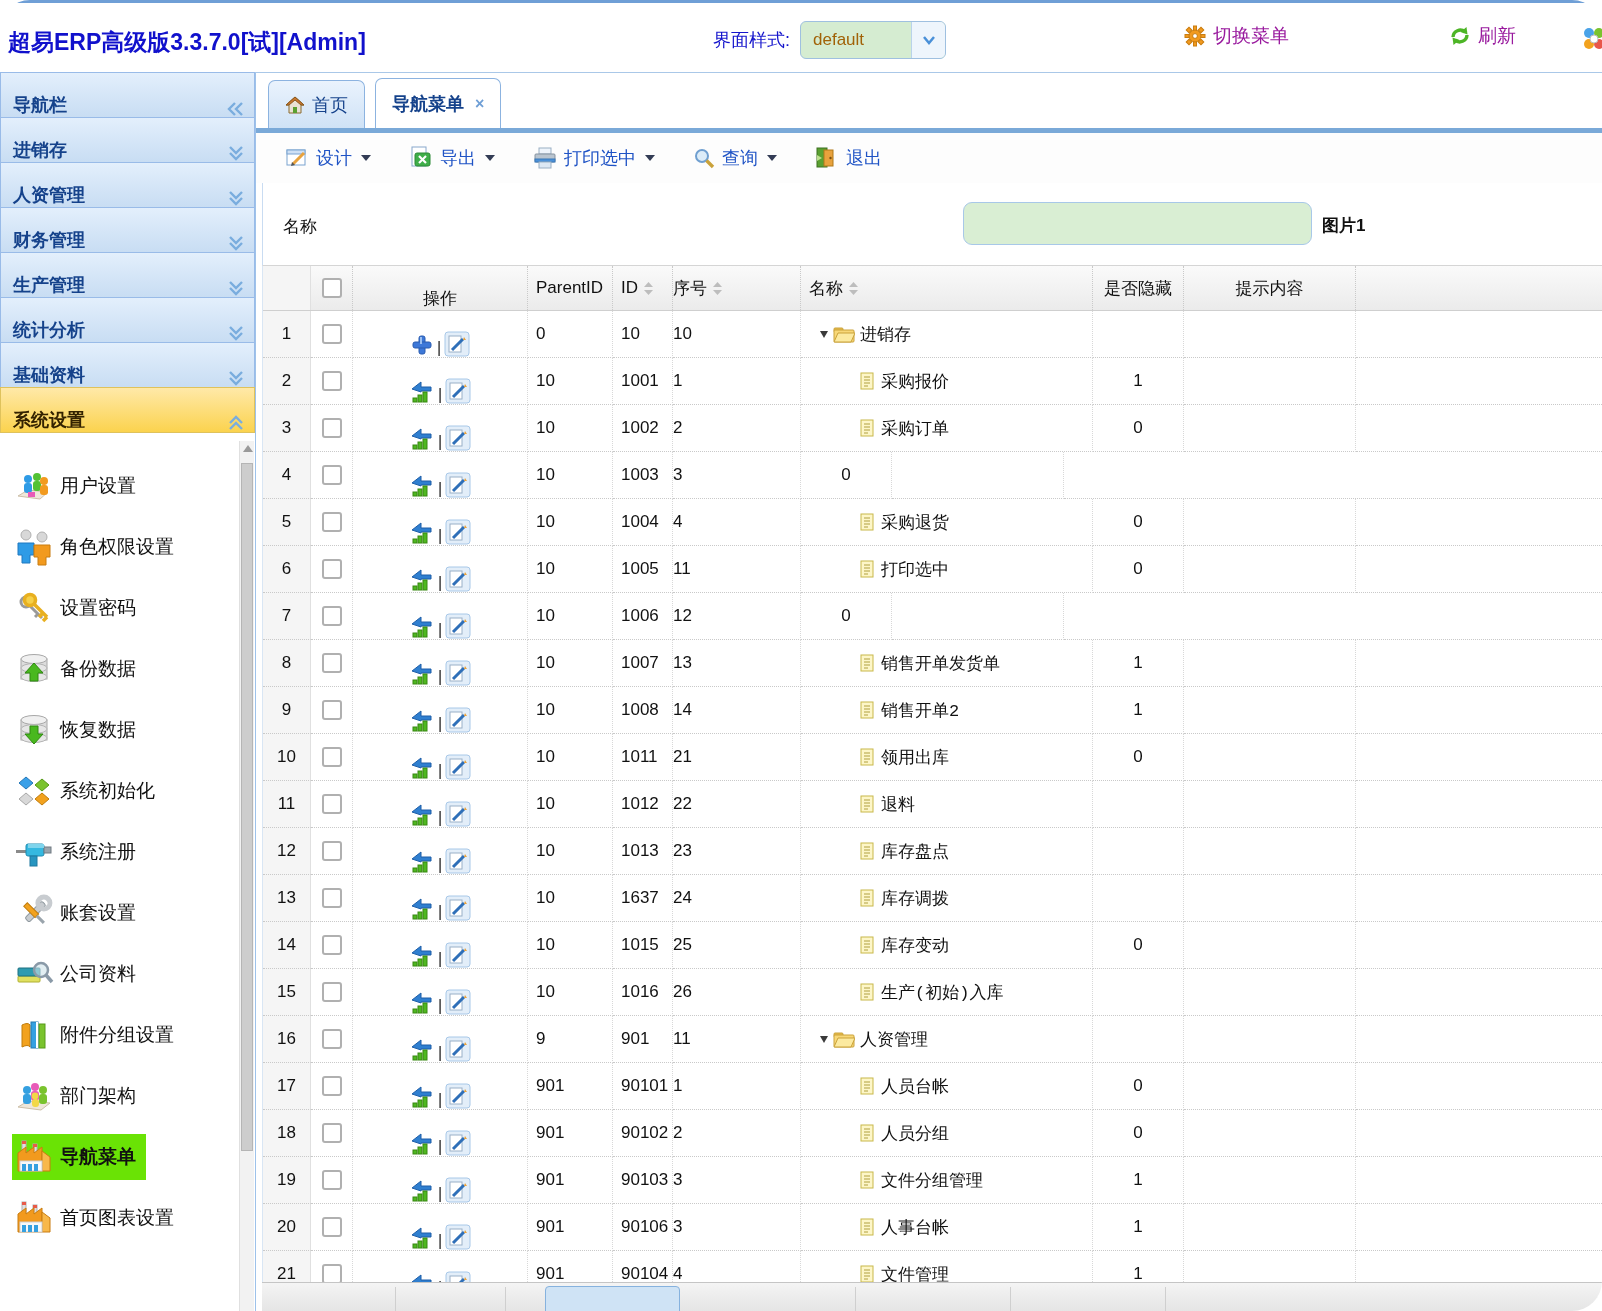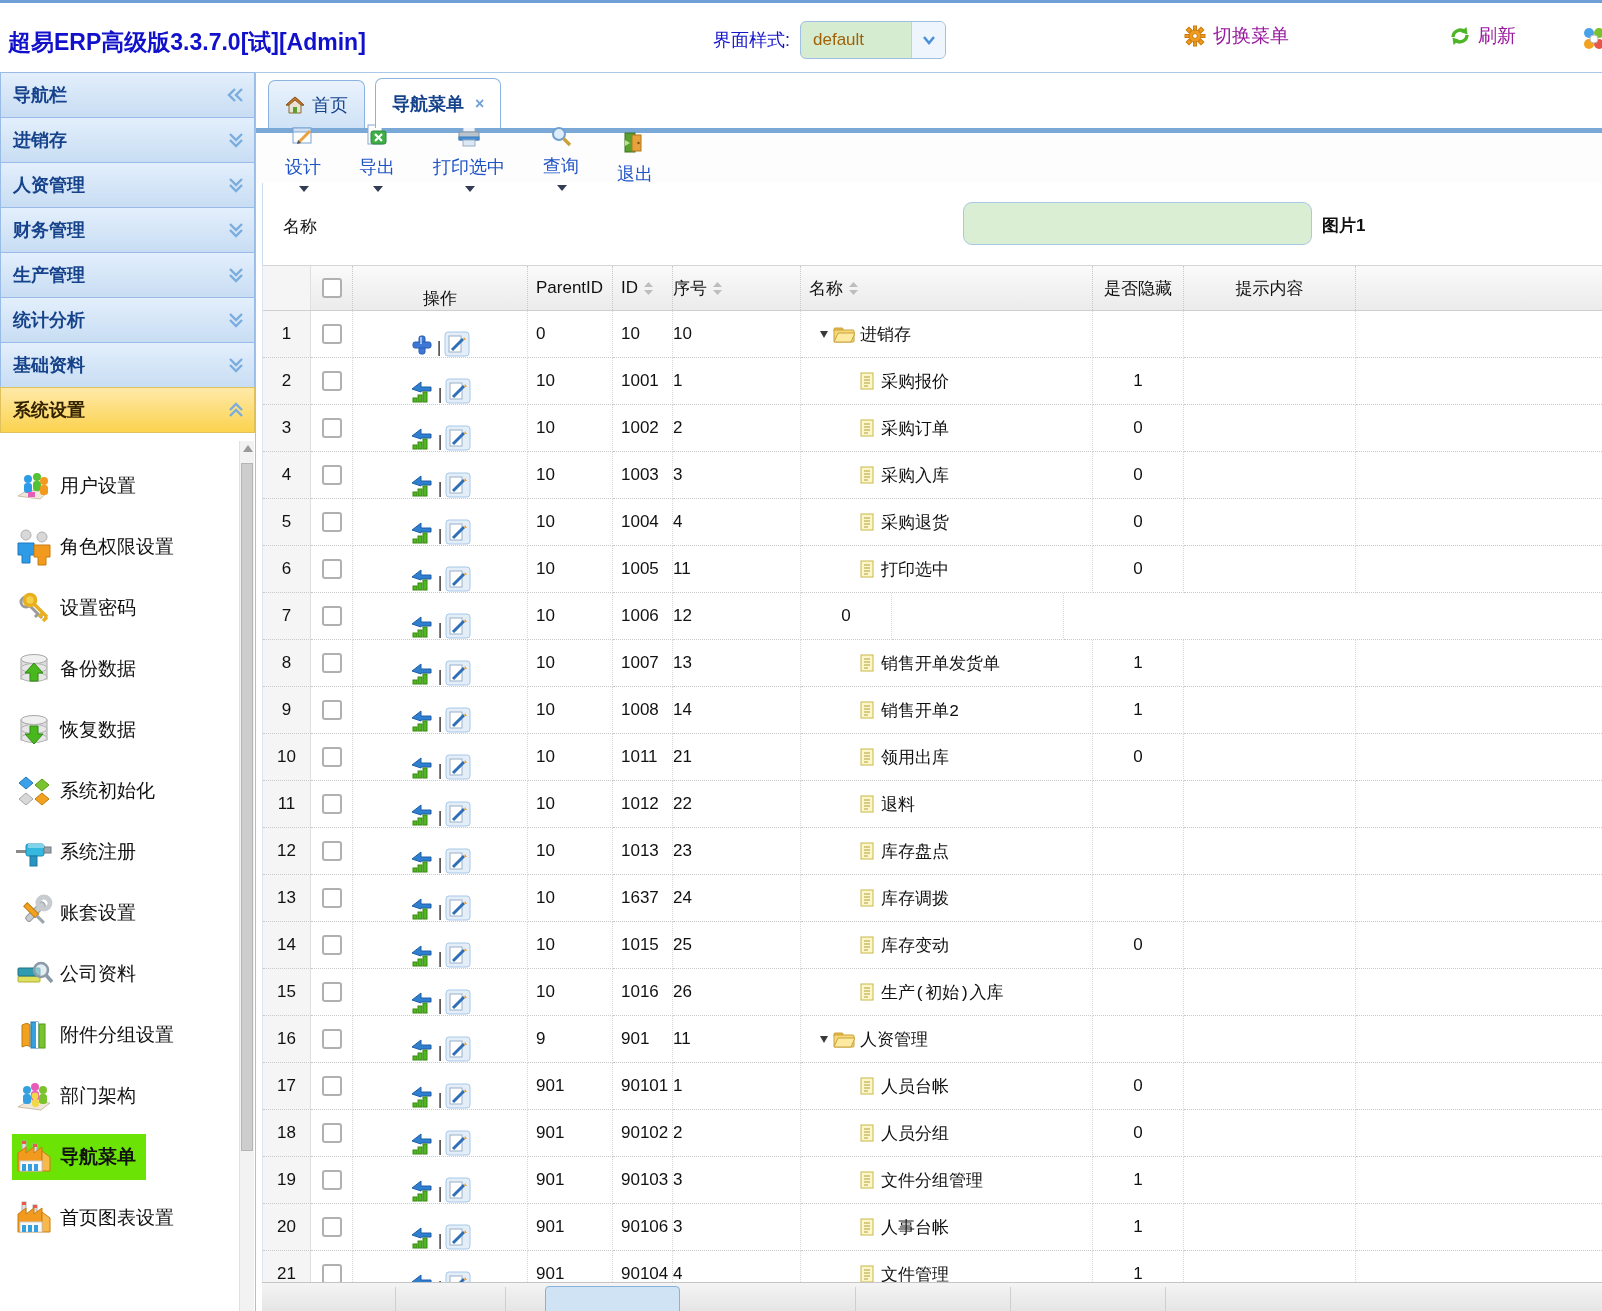--- a/index.html
+++ b/index.html
@@ -1,34 +1,34 @@
 <!DOCTYPE html>
 <html><head>
 <meta charset="utf-8">
 <style>
   * { margin:0; padding:0; box-sizing:border-box; }
   html,body { background:#fff; }
   body { font-family:"Liberation Sans","DejaVu Sans",sans-serif; width:1602px; height:1311px; overflow:hidden; position:relative; }
-  #stage { position:absolute; inset:0; width:1602px; height:1311px; background:#fff; overflow:hidden; }
+  #stage { position:absolute; inset:0; width:1602px; height:1311px; background:#fff; overflow:hidden;border-radius:30px; }
 
   
   .header { position:absolute; left:0; top:0; width:1602px; height:73px; background:#fff; border-top:3px solid #6f9fd6; border-bottom:1px solid #aac8e8; }
   .app-title { position:absolute; left:8px; top:24px; font-size:23px; font-weight:bold; color:#1111cc; white-space:nowrap; }
   .style-group { position:absolute; left:713px; top:18px; display:flex; align-items:center; gap:10px; }
   .style-label { font-size:18px; color:#1414cc; }
   .style-select { width:146px; height:38px; background:#d5ecd1; border:1px solid #9fc0e0; border-radius:6px; display:flex; align-items:center; position:relative; cursor:pointer; }
   .style-value { font-size:17px; color:#a16207; padding-left:12px; flex:1; }
   .style-chev { width:34px; height:36px; border-left:1px solid #b9d3ea; background:#eef5fc; border-radius:0 5px 5px 0; display:flex; align-items:center; justify-content:center; }
   .hdr-action { position:absolute; top:20px; display:flex; align-items:center; gap:6px; cursor:pointer; }
   .hdr-action .lbl { font-size:19px; color:#991a9e; }
   .hdr-partial-icon { position:absolute; left:1578px; top:20px; }
 
   
   .sidebar { position:absolute; left:0; top:73px; width:256px; height:1238px; background:#fff; border-right:1px solid #9ec2ea; }
-  .acc-item { height:46px; border:1px solid #99bbe8; margin-top:-1px; background:linear-gradient(#e3effc,#c8ddf3); display:flex; align-items:center; justify-content:space-between; padding:0 10px 0 12px; cursor:pointer; }
+  .acc-item { height:46px; border:1px solid #99bbe8; margin-top:-1px; background:linear-gradient(#e3effc,#c8ddf3); display:flex; align-items:flex-end; justify-content:space-between; padding:0 10px 0 12px; cursor:pointer; }
   .acc-item .acc-label { font-size:18px; font-weight:bold; color:#15428b; }
   .acc-item.active { background:linear-gradient(#ffeka8,#fbd34e); background:linear-gradient(#ffe9a8,#fbd34e); border-color:#dfc25c; }
   .acc-item.active .acc-label { color:#332200; }
   .side-panel { position:absolute; left:0; top:368px; width:255px; height:870px; background:#fff; overflow:hidden; }
   .side-list { position:absolute; left:0; top:14px; width:238px; }
   .side-item { height:61px; display:flex; align-items:center; padding-left:12px; cursor:pointer; }
   .side-item .wrap { display:inline-flex; align-items:center; gap:6px; padding:3px 10px 3px 2px; }
   .side-item.active .wrap { background:#6ae305; }
   .side-item .side-label { font-size:19px; color:#111; }
   .side-item.active .side-label { font-weight:bold; }
@@ -43,21 +43,21 @@
   .tabbar { position:absolute; left:0; top:0; width:1346px; height:55px; background:#fff; }
   .tab { position:absolute; top:7px; height:48px; border:1px solid #8cb3e0; border-bottom:none; border-radius:7px 7px 0 0; display:flex; align-items:center; gap:7px; padding:0 16px; cursor:pointer; }
   .tab.inactive { left:12px; background:linear-gradient(#eaf3fd,#cfe2f6); }
   .tab.inactive .tab-label { font-size:18px; color:#15428b; }
   .tab.active { left:119px; top:5px; height:50px; background:#fff; z-index:2; }
   .tab.active .tab-label { font-size:18px; font-weight:bold; color:#15428b; }
   .tab-close { font-size:16px; color:#6f9fd6; font-weight:bold; margin-left:4px; cursor:pointer; }
   .blue-strip { position:absolute; left:0; top:55px; width:1346px; height:5px; background:#7aa9d8; }
 
   .toolbar { position:absolute; left:0; top:60px; width:1346px; height:50px; display:flex; align-items:center; padding-left:29px; gap:38px; background:#fdfdfd; }
-  .tbtn { display:flex; align-items:center; gap:7px; cursor:pointer;flex-direction:column; }
+  .tbtn { display:flex; align-items:center; gap:7px; cursor:pointer; }
   .tbtn .tlabel { font-size:18px; color:#1f53c5; }
   .tbtn .caret { width:0; height:0; border-left:5px solid transparent; border-right:5px solid transparent; border-top:6px solid #333c55; margin-left:2px; }
 
   .filter-row { position:absolute; left:0; top:110px; width:1346px; height:82px; }
   .name-label { position:absolute; left:27px; top:32px; font-size:17px; color:#111; }
   .search-input { position:absolute; left:707px; top:19px; width:349px; height:43px; background:#d9eed3; border:1px solid #a8c8e8; border-radius:9px; font-size:17px; padding:0 10px; color:#111; outline:none; }
   .image-label { position:absolute; left:1066px; top:31px; font-size:17px; font-weight:bold; color:#111; }
 
   
   .grid { position:absolute; left:6px; top:192px; width:1340px; height:1017px; border-top:1px solid #d5d5d5; border-left:1px solid #d9e6f4; }
@@ -773,43 +773,84 @@
     </div>
     <div class="gc c-parent">
               <span class="v-parent">10</span>
             </div>
     <div class="gc c-id">
               <span class="v-id">1003</span>
             </div>
     <div class="gc c-seq">
               <span class="v-seq">3</span>
             </div>
+    <div class="gc c-hidden">
+              <span class="v-hidden">0</span>
+            </div>
+    <div class="gc c-tip"></div>
+    <div class="gc c-fill"></div>
+  </div>
+          <div class="grid-row">
+    <div class="gc c-num">
+              <span class="v-num">5</span>
+            </div>
+    <div class="gc c-check">
+              <span class="checkbox"></span>
+            </div>
+    <div class="gc c-op">
+      <span class="ico op1">
+                <svg width="26" height="26" viewBox="0 0 26 26">
+                  <polygon points="22,9 12,9 12,4 3,11 12,14 12,13 22,13" fill="#2f7fd0" stroke="#1f5fa8"></polygon>
+                  <rect x="4" y="20" width="4" height="4" fill="#4fb820" stroke="#388812"></rect>
+                  <rect x="9" y="17" width="4" height="7" fill="#4fb820" stroke="#388812"></rect>
+                  <rect x="14" y="14" width="4" height="10" fill="#4fb820" stroke="#388812"></rect>
+                </svg>
+              </span>
+      <span class="op-sep">|</span>
+      <span class="ico op2">
+                <svg width="26" height="26" viewBox="0 0 26 26">
+                  <rect x="1" y="1" width="24" height="24" rx="3" fill="#e3eef9" stroke="#a8c8e8"></rect>
+                  <rect x="5" y="5" width="12" height="16" fill="#fff" stroke="#9ab0c8"></rect>
+                  <line x1="8" y1="19" x2="19" y2="8" stroke="#2f6fb8" stroke-width="3"></line>
+                  <polygon points="20,6 22,9 19,9" fill="#e8a23d"></polygon>
+                </svg>
+              </span>
+    </div>
+    <div class="gc c-parent">
+              <span class="v-parent">10</span>
+            </div>
+    <div class="gc c-id">
+              <span class="v-id">1004</span>
+            </div>
+    <div class="gc c-seq">
+              <span class="v-seq">4</span>
+            </div>
     <div class="gc c-name leaf">
       <span class="tree-cell">
         <span class="ico tree-ic">
                   <svg width="17" height="18" viewBox="0 0 17 18">
                     <rect x="2" y="1" width="12" height="16" fill="#fdf6c8" stroke="#c8b84a"></rect>
                     <line x1="5" y1="5" x2="11" y2="5" stroke="#b0a040"></line>
                     <line x1="5" y1="8" x2="11" y2="8" stroke="#b0a040"></line>
                     <line x1="5" y1="11" x2="11" y2="11" stroke="#b0a040"></line>
                     <line x1="5" y1="14" x2="9" y2="14" stroke="#b0a040"></line>
                   </svg>
                 </span>
-        <span class="v-name">采购入库</span>
+        <span class="v-name">采购退货</span>
       </span>
     </div>
     <div class="gc c-hidden">
               <span class="v-hidden">0</span>
             </div>
     <div class="gc c-tip"></div>
     <div class="gc c-fill"></div>
   </div>
           <div class="grid-row">
     <div class="gc c-num">
-              <span class="v-num">5</span>
+              <span class="v-num">6</span>
             </div>
     <div class="gc c-check">
               <span class="checkbox"></span>
             </div>
     <div class="gc c-op">
       <span class="ico op1">
                 <svg width="26" height="26" viewBox="0 0 26 26">
                   <polygon points="22,9 12,9 12,4 3,11 12,14 12,13 22,13" fill="#2f7fd0" stroke="#1f5fa8"></polygon>
                   <rect x="4" y="20" width="4" height="4" fill="#4fb820" stroke="#388812"></rect>
                   <rect x="9" y="17" width="4" height="7" fill="#4fb820" stroke="#388812"></rect>
@@ -823,48 +864,48 @@
                   <rect x="5" y="5" width="12" height="16" fill="#fff" stroke="#9ab0c8"></rect>
                   <line x1="8" y1="19" x2="19" y2="8" stroke="#2f6fb8" stroke-width="3"></line>
                   <polygon points="20,6 22,9 19,9" fill="#e8a23d"></polygon>
                 </svg>
               </span>
     </div>
     <div class="gc c-parent">
               <span class="v-parent">10</span>
             </div>
     <div class="gc c-id">
-              <span class="v-id">1004</span>
-            </div>
-    <div class="gc c-seq">
-              <span class="v-seq">4</span>
+              <span class="v-id">1005</span>
+            </div>
+    <div class="gc c-seq">
+              <span class="v-seq">11</span>
             </div>
     <div class="gc c-name leaf">
       <span class="tree-cell">
         <span class="ico tree-ic">
                   <svg width="17" height="18" viewBox="0 0 17 18">
                     <rect x="2" y="1" width="12" height="16" fill="#fdf6c8" stroke="#c8b84a"></rect>
                     <line x1="5" y1="5" x2="11" y2="5" stroke="#b0a040"></line>
                     <line x1="5" y1="8" x2="11" y2="8" stroke="#b0a040"></line>
                     <line x1="5" y1="11" x2="11" y2="11" stroke="#b0a040"></line>
                     <line x1="5" y1="14" x2="9" y2="14" stroke="#b0a040"></line>
                   </svg>
                 </span>
-        <span class="v-name">采购退货</span>
+        <span class="v-name">打印选中</span>
       </span>
     </div>
     <div class="gc c-hidden">
               <span class="v-hidden">0</span>
             </div>
     <div class="gc c-tip"></div>
     <div class="gc c-fill"></div>
   </div>
           <div class="grid-row">
     <div class="gc c-num">
-              <span class="v-num">6</span>
+              <span class="v-num">7</span>
             </div>
     <div class="gc c-check">
               <span class="checkbox"></span>
             </div>
     <div class="gc c-op">
       <span class="ico op1">
                 <svg width="26" height="26" viewBox="0 0 26 26">
                   <polygon points="22,9 12,9 12,4 3,11 12,14 12,13 22,13" fill="#2f7fd0" stroke="#1f5fa8"></polygon>
                   <rect x="4" y="20" width="4" height="4" fill="#4fb820" stroke="#388812"></rect>
                   <rect x="9" y="17" width="4" height="7" fill="#4fb820" stroke="#388812"></rect>
@@ -878,48 +919,89 @@
                   <rect x="5" y="5" width="12" height="16" fill="#fff" stroke="#9ab0c8"></rect>
                   <line x1="8" y1="19" x2="19" y2="8" stroke="#2f6fb8" stroke-width="3"></line>
                   <polygon points="20,6 22,9 19,9" fill="#e8a23d"></polygon>
                 </svg>
               </span>
     </div>
     <div class="gc c-parent">
               <span class="v-parent">10</span>
             </div>
     <div class="gc c-id">
-              <span class="v-id">1005</span>
-            </div>
-    <div class="gc c-seq">
-              <span class="v-seq">11</span>
+              <span class="v-id">1006</span>
+            </div>
+    <div class="gc c-seq">
+              <span class="v-seq">12</span>
+            </div>
+    <div class="gc c-hidden">
+              <span class="v-hidden">0</span>
+            </div>
+    <div class="gc c-tip"></div>
+    <div class="gc c-fill"></div>
+  </div>
+          <div class="grid-row">
+    <div class="gc c-num">
+              <span class="v-num">8</span>
+            </div>
+    <div class="gc c-check">
+              <span class="checkbox"></span>
+            </div>
+    <div class="gc c-op">
+      <span class="ico op1">
+                <svg width="26" height="26" viewBox="0 0 26 26">
+                  <polygon points="22,9 12,9 12,4 3,11 12,14 12,13 22,13" fill="#2f7fd0" stroke="#1f5fa8"></polygon>
+                  <rect x="4" y="20" width="4" height="4" fill="#4fb820" stroke="#388812"></rect>
+                  <rect x="9" y="17" width="4" height="7" fill="#4fb820" stroke="#388812"></rect>
+                  <rect x="14" y="14" width="4" height="10" fill="#4fb820" stroke="#388812"></rect>
+                </svg>
+              </span>
+      <span class="op-sep">|</span>
+      <span class="ico op2">
+                <svg width="26" height="26" viewBox="0 0 26 26">
+                  <rect x="1" y="1" width="24" height="24" rx="3" fill="#e3eef9" stroke="#a8c8e8"></rect>
+                  <rect x="5" y="5" width="12" height="16" fill="#fff" stroke="#9ab0c8"></rect>
+                  <line x1="8" y1="19" x2="19" y2="8" stroke="#2f6fb8" stroke-width="3"></line>
+                  <polygon points="20,6 22,9 19,9" fill="#e8a23d"></polygon>
+                </svg>
+              </span>
+    </div>
+    <div class="gc c-parent">
+              <span class="v-parent">10</span>
+            </div>
+    <div class="gc c-id">
+              <span class="v-id">1007</span>
+            </div>
+    <div class="gc c-seq">
+              <span class="v-seq">13</span>
             </div>
     <div class="gc c-name leaf">
       <span class="tree-cell">
         <span class="ico tree-ic">
                   <svg width="17" height="18" viewBox="0 0 17 18">
                     <rect x="2" y="1" width="12" height="16" fill="#fdf6c8" stroke="#c8b84a"></rect>
                     <line x1="5" y1="5" x2="11" y2="5" stroke="#b0a040"></line>
                     <line x1="5" y1="8" x2="11" y2="8" stroke="#b0a040"></line>
                     <line x1="5" y1="11" x2="11" y2="11" stroke="#b0a040"></line>
                     <line x1="5" y1="14" x2="9" y2="14" stroke="#b0a040"></line>
                   </svg>
                 </span>
-        <span class="v-name">打印选中</span>
-      </span>
-    </div>
-    <div class="gc c-hidden">
-              <span class="v-hidden">0</span>
-            </div>
-    <div class="gc c-tip"></div>
-    <div class="gc c-fill"></div>
-  </div>
-          <div class="grid-row">
-    <div class="gc c-num">
-              <span class="v-num">7</span>
+        <span class="v-name">销售开单发货单</span>
+      </span>
+    </div>
+    <div class="gc c-hidden">
+              <span class="v-hidden">1</span>
+            </div>
+    <div class="gc c-tip"></div>
+    <div class="gc c-fill"></div>
+  </div>
+          <div class="grid-row">
+    <div class="gc c-num">
+              <span class="v-num">9</span>
             </div>
     <div class="gc c-check">
               <span class="checkbox"></span>
             </div>
     <div class="gc c-op">
       <span class="ico op1">
                 <svg width="26" height="26" viewBox="0 0 26 26">
                   <polygon points="22,9 12,9 12,4 3,11 12,14 12,13 22,13" fill="#2f7fd0" stroke="#1f5fa8"></polygon>
                   <rect x="4" y="20" width="4" height="4" fill="#4fb820" stroke="#388812"></rect>
                   <rect x="9" y="17" width="4" height="7" fill="#4fb820" stroke="#388812"></rect>
@@ -933,89 +1015,48 @@
                   <rect x="5" y="5" width="12" height="16" fill="#fff" stroke="#9ab0c8"></rect>
                   <line x1="8" y1="19" x2="19" y2="8" stroke="#2f6fb8" stroke-width="3"></line>
                   <polygon points="20,6 22,9 19,9" fill="#e8a23d"></polygon>
                 </svg>
               </span>
     </div>
     <div class="gc c-parent">
               <span class="v-parent">10</span>
             </div>
     <div class="gc c-id">
-              <span class="v-id">1006</span>
-            </div>
-    <div class="gc c-seq">
-              <span class="v-seq">12</span>
-            </div>
-    <div class="gc c-hidden">
-              <span class="v-hidden">0</span>
-            </div>
-    <div class="gc c-tip"></div>
-    <div class="gc c-fill"></div>
-  </div>
-          <div class="grid-row">
-    <div class="gc c-num">
-              <span class="v-num">8</span>
-            </div>
-    <div class="gc c-check">
-              <span class="checkbox"></span>
-            </div>
-    <div class="gc c-op">
-      <span class="ico op1">
-                <svg width="26" height="26" viewBox="0 0 26 26">
-                  <polygon points="22,9 12,9 12,4 3,11 12,14 12,13 22,13" fill="#2f7fd0" stroke="#1f5fa8"></polygon>
-                  <rect x="4" y="20" width="4" height="4" fill="#4fb820" stroke="#388812"></rect>
-                  <rect x="9" y="17" width="4" height="7" fill="#4fb820" stroke="#388812"></rect>
-                  <rect x="14" y="14" width="4" height="10" fill="#4fb820" stroke="#388812"></rect>
-                </svg>
-              </span>
-      <span class="op-sep">|</span>
-      <span class="ico op2">
-                <svg width="26" height="26" viewBox="0 0 26 26">
-                  <rect x="1" y="1" width="24" height="24" rx="3" fill="#e3eef9" stroke="#a8c8e8"></rect>
-                  <rect x="5" y="5" width="12" height="16" fill="#fff" stroke="#9ab0c8"></rect>
-                  <line x1="8" y1="19" x2="19" y2="8" stroke="#2f6fb8" stroke-width="3"></line>
-                  <polygon points="20,6 22,9 19,9" fill="#e8a23d"></polygon>
-                </svg>
-              </span>
-    </div>
-    <div class="gc c-parent">
-              <span class="v-parent">10</span>
-            </div>
-    <div class="gc c-id">
-              <span class="v-id">1007</span>
-            </div>
-    <div class="gc c-seq">
-              <span class="v-seq">13</span>
+              <span class="v-id">1008</span>
+            </div>
+    <div class="gc c-seq">
+              <span class="v-seq">14</span>
             </div>
     <div class="gc c-name leaf">
       <span class="tree-cell">
         <span class="ico tree-ic">
                   <svg width="17" height="18" viewBox="0 0 17 18">
                     <rect x="2" y="1" width="12" height="16" fill="#fdf6c8" stroke="#c8b84a"></rect>
                     <line x1="5" y1="5" x2="11" y2="5" stroke="#b0a040"></line>
                     <line x1="5" y1="8" x2="11" y2="8" stroke="#b0a040"></line>
                     <line x1="5" y1="11" x2="11" y2="11" stroke="#b0a040"></line>
                     <line x1="5" y1="14" x2="9" y2="14" stroke="#b0a040"></line>
                   </svg>
                 </span>
-        <span class="v-name">销售开单发货单</span>
+        <span class="v-name">销售开单2</span>
       </span>
     </div>
     <div class="gc c-hidden">
               <span class="v-hidden">1</span>
             </div>
     <div class="gc c-tip"></div>
     <div class="gc c-fill"></div>
   </div>
           <div class="grid-row">
     <div class="gc c-num">
-              <span class="v-num">9</span>
+              <span class="v-num">10</span>
             </div>
     <div class="gc c-check">
               <span class="checkbox"></span>
             </div>
     <div class="gc c-op">
       <span class="ico op1">
                 <svg width="26" height="26" viewBox="0 0 26 26">
                   <polygon points="22,9 12,9 12,4 3,11 12,14 12,13 22,13" fill="#2f7fd0" stroke="#1f5fa8"></polygon>
                   <rect x="4" y="20" width="4" height="4" fill="#4fb820" stroke="#388812"></rect>
                   <rect x="9" y="17" width="4" height="7" fill="#4fb820" stroke="#388812"></rect>
@@ -1029,48 +1070,48 @@
                   <rect x="5" y="5" width="12" height="16" fill="#fff" stroke="#9ab0c8"></rect>
                   <line x1="8" y1="19" x2="19" y2="8" stroke="#2f6fb8" stroke-width="3"></line>
                   <polygon points="20,6 22,9 19,9" fill="#e8a23d"></polygon>
                 </svg>
               </span>
     </div>
     <div class="gc c-parent">
               <span class="v-parent">10</span>
             </div>
     <div class="gc c-id">
-              <span class="v-id">1008</span>
-            </div>
-    <div class="gc c-seq">
-              <span class="v-seq">14</span>
+              <span class="v-id">1011</span>
+            </div>
+    <div class="gc c-seq">
+              <span class="v-seq">21</span>
             </div>
     <div class="gc c-name leaf">
       <span class="tree-cell">
         <span class="ico tree-ic">
                   <svg width="17" height="18" viewBox="0 0 17 18">
                     <rect x="2" y="1" width="12" height="16" fill="#fdf6c8" stroke="#c8b84a"></rect>
                     <line x1="5" y1="5" x2="11" y2="5" stroke="#b0a040"></line>
                     <line x1="5" y1="8" x2="11" y2="8" stroke="#b0a040"></line>
                     <line x1="5" y1="11" x2="11" y2="11" stroke="#b0a040"></line>
                     <line x1="5" y1="14" x2="9" y2="14" stroke="#b0a040"></line>
                   </svg>
                 </span>
-        <span class="v-name">销售开单2</span>
-      </span>
-    </div>
-    <div class="gc c-hidden">
-              <span class="v-hidden">1</span>
-            </div>
-    <div class="gc c-tip"></div>
-    <div class="gc c-fill"></div>
-  </div>
-          <div class="grid-row">
-    <div class="gc c-num">
-              <span class="v-num">10</span>
+        <span class="v-name">领用出库</span>
+      </span>
+    </div>
+    <div class="gc c-hidden">
+              <span class="v-hidden">0</span>
+            </div>
+    <div class="gc c-tip"></div>
+    <div class="gc c-fill"></div>
+  </div>
+          <div class="grid-row">
+    <div class="gc c-num">
+              <span class="v-num">11</span>
             </div>
     <div class="gc c-check">
               <span class="checkbox"></span>
             </div>
     <div class="gc c-op">
       <span class="ico op1">
                 <svg width="26" height="26" viewBox="0 0 26 26">
                   <polygon points="22,9 12,9 12,4 3,11 12,14 12,13 22,13" fill="#2f7fd0" stroke="#1f5fa8"></polygon>
                   <rect x="4" y="20" width="4" height="4" fill="#4fb820" stroke="#388812"></rect>
                   <rect x="9" y="17" width="4" height="7" fill="#4fb820" stroke="#388812"></rect>
@@ -1084,48 +1125,48 @@
                   <rect x="5" y="5" width="12" height="16" fill="#fff" stroke="#9ab0c8"></rect>
                   <line x1="8" y1="19" x2="19" y2="8" stroke="#2f6fb8" stroke-width="3"></line>
                   <polygon points="20,6 22,9 19,9" fill="#e8a23d"></polygon>
                 </svg>
               </span>
     </div>
     <div class="gc c-parent">
               <span class="v-parent">10</span>
             </div>
     <div class="gc c-id">
-              <span class="v-id">1011</span>
-            </div>
-    <div class="gc c-seq">
-              <span class="v-seq">21</span>
+              <span class="v-id">1012</span>
+            </div>
+    <div class="gc c-seq">
+              <span class="v-seq">22</span>
             </div>
     <div class="gc c-name leaf">
       <span class="tree-cell">
         <span class="ico tree-ic">
                   <svg width="17" height="18" viewBox="0 0 17 18">
                     <rect x="2" y="1" width="12" height="16" fill="#fdf6c8" stroke="#c8b84a"></rect>
                     <line x1="5" y1="5" x2="11" y2="5" stroke="#b0a040"></line>
                     <line x1="5" y1="8" x2="11" y2="8" stroke="#b0a040"></line>
                     <line x1="5" y1="11" x2="11" y2="11" stroke="#b0a040"></line>
                     <line x1="5" y1="14" x2="9" y2="14" stroke="#b0a040"></line>
                   </svg>
                 </span>
-        <span class="v-name">领用出库</span>
-      </span>
-    </div>
-    <div class="gc c-hidden">
-              <span class="v-hidden">0</span>
-            </div>
-    <div class="gc c-tip"></div>
-    <div class="gc c-fill"></div>
-  </div>
-          <div class="grid-row">
-    <div class="gc c-num">
-              <span class="v-num">11</span>
+        <span class="v-name">退料</span>
+      </span>
+    </div>
+    <div class="gc c-hidden">
+              <span class="v-hidden"></span>
+            </div>
+    <div class="gc c-tip"></div>
+    <div class="gc c-fill"></div>
+  </div>
+          <div class="grid-row">
+    <div class="gc c-num">
+              <span class="v-num">12</span>
             </div>
     <div class="gc c-check">
               <span class="checkbox"></span>
             </div>
     <div class="gc c-op">
       <span class="ico op1">
                 <svg width="26" height="26" viewBox="0 0 26 26">
                   <polygon points="22,9 12,9 12,4 3,11 12,14 12,13 22,13" fill="#2f7fd0" stroke="#1f5fa8"></polygon>
                   <rect x="4" y="20" width="4" height="4" fill="#4fb820" stroke="#388812"></rect>
                   <rect x="9" y="17" width="4" height="7" fill="#4fb820" stroke="#388812"></rect>
@@ -1139,48 +1180,48 @@
                   <rect x="5" y="5" width="12" height="16" fill="#fff" stroke="#9ab0c8"></rect>
                   <line x1="8" y1="19" x2="19" y2="8" stroke="#2f6fb8" stroke-width="3"></line>
                   <polygon points="20,6 22,9 19,9" fill="#e8a23d"></polygon>
                 </svg>
               </span>
     </div>
     <div class="gc c-parent">
               <span class="v-parent">10</span>
             </div>
     <div class="gc c-id">
-              <span class="v-id">1012</span>
-            </div>
-    <div class="gc c-seq">
-              <span class="v-seq">22</span>
+              <span class="v-id">1013</span>
+            </div>
+    <div class="gc c-seq">
+              <span class="v-seq">23</span>
             </div>
     <div class="gc c-name leaf">
       <span class="tree-cell">
         <span class="ico tree-ic">
                   <svg width="17" height="18" viewBox="0 0 17 18">
                     <rect x="2" y="1" width="12" height="16" fill="#fdf6c8" stroke="#c8b84a"></rect>
                     <line x1="5" y1="5" x2="11" y2="5" stroke="#b0a040"></line>
                     <line x1="5" y1="8" x2="11" y2="8" stroke="#b0a040"></line>
                     <line x1="5" y1="11" x2="11" y2="11" stroke="#b0a040"></line>
                     <line x1="5" y1="14" x2="9" y2="14" stroke="#b0a040"></line>
                   </svg>
                 </span>
-        <span class="v-name">退料</span>
+        <span class="v-name">库存盘点</span>
       </span>
     </div>
     <div class="gc c-hidden">
               <span class="v-hidden"></span>
             </div>
     <div class="gc c-tip"></div>
     <div class="gc c-fill"></div>
   </div>
           <div class="grid-row">
     <div class="gc c-num">
-              <span class="v-num">12</span>
+              <span class="v-num">13</span>
             </div>
     <div class="gc c-check">
               <span class="checkbox"></span>
             </div>
     <div class="gc c-op">
       <span class="ico op1">
                 <svg width="26" height="26" viewBox="0 0 26 26">
                   <polygon points="22,9 12,9 12,4 3,11 12,14 12,13 22,13" fill="#2f7fd0" stroke="#1f5fa8"></polygon>
                   <rect x="4" y="20" width="4" height="4" fill="#4fb820" stroke="#388812"></rect>
                   <rect x="9" y="17" width="4" height="7" fill="#4fb820" stroke="#388812"></rect>
@@ -1194,48 +1235,48 @@
                   <rect x="5" y="5" width="12" height="16" fill="#fff" stroke="#9ab0c8"></rect>
                   <line x1="8" y1="19" x2="19" y2="8" stroke="#2f6fb8" stroke-width="3"></line>
                   <polygon points="20,6 22,9 19,9" fill="#e8a23d"></polygon>
                 </svg>
               </span>
     </div>
     <div class="gc c-parent">
               <span class="v-parent">10</span>
             </div>
     <div class="gc c-id">
-              <span class="v-id">1013</span>
-            </div>
-    <div class="gc c-seq">
-              <span class="v-seq">23</span>
+              <span class="v-id">1637</span>
+            </div>
+    <div class="gc c-seq">
+              <span class="v-seq">24</span>
             </div>
     <div class="gc c-name leaf">
       <span class="tree-cell">
         <span class="ico tree-ic">
                   <svg width="17" height="18" viewBox="0 0 17 18">
                     <rect x="2" y="1" width="12" height="16" fill="#fdf6c8" stroke="#c8b84a"></rect>
                     <line x1="5" y1="5" x2="11" y2="5" stroke="#b0a040"></line>
                     <line x1="5" y1="8" x2="11" y2="8" stroke="#b0a040"></line>
                     <line x1="5" y1="11" x2="11" y2="11" stroke="#b0a040"></line>
                     <line x1="5" y1="14" x2="9" y2="14" stroke="#b0a040"></line>
                   </svg>
                 </span>
-        <span class="v-name">库存盘点</span>
+        <span class="v-name">库存调拨</span>
       </span>
     </div>
     <div class="gc c-hidden">
               <span class="v-hidden"></span>
             </div>
     <div class="gc c-tip"></div>
     <div class="gc c-fill"></div>
   </div>
           <div class="grid-row">
     <div class="gc c-num">
-              <span class="v-num">13</span>
+              <span class="v-num">14</span>
             </div>
     <div class="gc c-check">
               <span class="checkbox"></span>
             </div>
     <div class="gc c-op">
       <span class="ico op1">
                 <svg width="26" height="26" viewBox="0 0 26 26">
                   <polygon points="22,9 12,9 12,4 3,11 12,14 12,13 22,13" fill="#2f7fd0" stroke="#1f5fa8"></polygon>
                   <rect x="4" y="20" width="4" height="4" fill="#4fb820" stroke="#388812"></rect>
                   <rect x="9" y="17" width="4" height="7" fill="#4fb820" stroke="#388812"></rect>
@@ -1249,48 +1290,48 @@
                   <rect x="5" y="5" width="12" height="16" fill="#fff" stroke="#9ab0c8"></rect>
                   <line x1="8" y1="19" x2="19" y2="8" stroke="#2f6fb8" stroke-width="3"></line>
                   <polygon points="20,6 22,9 19,9" fill="#e8a23d"></polygon>
                 </svg>
               </span>
     </div>
     <div class="gc c-parent">
               <span class="v-parent">10</span>
             </div>
     <div class="gc c-id">
-              <span class="v-id">1637</span>
-            </div>
-    <div class="gc c-seq">
-              <span class="v-seq">24</span>
+              <span class="v-id">1015</span>
+            </div>
+    <div class="gc c-seq">
+              <span class="v-seq">25</span>
             </div>
     <div class="gc c-name leaf">
       <span class="tree-cell">
         <span class="ico tree-ic">
                   <svg width="17" height="18" viewBox="0 0 17 18">
                     <rect x="2" y="1" width="12" height="16" fill="#fdf6c8" stroke="#c8b84a"></rect>
                     <line x1="5" y1="5" x2="11" y2="5" stroke="#b0a040"></line>
                     <line x1="5" y1="8" x2="11" y2="8" stroke="#b0a040"></line>
                     <line x1="5" y1="11" x2="11" y2="11" stroke="#b0a040"></line>
                     <line x1="5" y1="14" x2="9" y2="14" stroke="#b0a040"></line>
                   </svg>
                 </span>
-        <span class="v-name">库存调拨</span>
-      </span>
-    </div>
-    <div class="gc c-hidden">
-              <span class="v-hidden"></span>
-            </div>
-    <div class="gc c-tip"></div>
-    <div class="gc c-fill"></div>
-  </div>
-          <div class="grid-row">
-    <div class="gc c-num">
-              <span class="v-num">14</span>
+        <span class="v-name">库存变动</span>
+      </span>
+    </div>
+    <div class="gc c-hidden">
+              <span class="v-hidden">0</span>
+            </div>
+    <div class="gc c-tip"></div>
+    <div class="gc c-fill"></div>
+  </div>
+          <div class="grid-row">
+    <div class="gc c-num">
+              <span class="v-num">15</span>
             </div>
     <div class="gc c-check">
               <span class="checkbox"></span>
             </div>
     <div class="gc c-op">
       <span class="ico op1">
                 <svg width="26" height="26" viewBox="0 0 26 26">
                   <polygon points="22,9 12,9 12,4 3,11 12,14 12,13 22,13" fill="#2f7fd0" stroke="#1f5fa8"></polygon>
                   <rect x="4" y="20" width="4" height="4" fill="#4fb820" stroke="#388812"></rect>
                   <rect x="9" y="17" width="4" height="7" fill="#4fb820" stroke="#388812"></rect>
@@ -1304,159 +1345,159 @@
                   <rect x="5" y="5" width="12" height="16" fill="#fff" stroke="#9ab0c8"></rect>
                   <line x1="8" y1="19" x2="19" y2="8" stroke="#2f6fb8" stroke-width="3"></line>
                   <polygon points="20,6 22,9 19,9" fill="#e8a23d"></polygon>
                 </svg>
               </span>
     </div>
     <div class="gc c-parent">
               <span class="v-parent">10</span>
             </div>
     <div class="gc c-id">
-              <span class="v-id">1015</span>
-            </div>
-    <div class="gc c-seq">
-              <span class="v-seq">25</span>
+              <span class="v-id">1016</span>
+            </div>
+    <div class="gc c-seq">
+              <span class="v-seq">26</span>
             </div>
     <div class="gc c-name leaf">
       <span class="tree-cell">
         <span class="ico tree-ic">
                   <svg width="17" height="18" viewBox="0 0 17 18">
                     <rect x="2" y="1" width="12" height="16" fill="#fdf6c8" stroke="#c8b84a"></rect>
                     <line x1="5" y1="5" x2="11" y2="5" stroke="#b0a040"></line>
                     <line x1="5" y1="8" x2="11" y2="8" stroke="#b0a040"></line>
                     <line x1="5" y1="11" x2="11" y2="11" stroke="#b0a040"></line>
                     <line x1="5" y1="14" x2="9" y2="14" stroke="#b0a040"></line>
                   </svg>
                 </span>
-        <span class="v-name">库存变动</span>
-      </span>
-    </div>
-    <div class="gc c-hidden">
-              <span class="v-hidden">0</span>
-            </div>
-    <div class="gc c-tip"></div>
-    <div class="gc c-fill"></div>
-  </div>
-          <div class="grid-row">
-    <div class="gc c-num">
-              <span class="v-num">15</span>
-            </div>
-    <div class="gc c-check">
-              <span class="checkbox"></span>
-            </div>
-    <div class="gc c-op">
-      <span class="ico op1">
-                <svg width="26" height="26" viewBox="0 0 26 26">
-                  <polygon points="22,9 12,9 12,4 3,11 12,14 12,13 22,13" fill="#2f7fd0" stroke="#1f5fa8"></polygon>
-                  <rect x="4" y="20" width="4" height="4" fill="#4fb820" stroke="#388812"></rect>
-                  <rect x="9" y="17" width="4" height="7" fill="#4fb820" stroke="#388812"></rect>
-                  <rect x="14" y="14" width="4" height="10" fill="#4fb820" stroke="#388812"></rect>
-                </svg>
-              </span>
-      <span class="op-sep">|</span>
-      <span class="ico op2">
-                <svg width="26" height="26" viewBox="0 0 26 26">
-                  <rect x="1" y="1" width="24" height="24" rx="3" fill="#e3eef9" stroke="#a8c8e8"></rect>
-                  <rect x="5" y="5" width="12" height="16" fill="#fff" stroke="#9ab0c8"></rect>
-                  <line x1="8" y1="19" x2="19" y2="8" stroke="#2f6fb8" stroke-width="3"></line>
-                  <polygon points="20,6 22,9 19,9" fill="#e8a23d"></polygon>
-                </svg>
-              </span>
-    </div>
-    <div class="gc c-parent">
-              <span class="v-parent">10</span>
-            </div>
-    <div class="gc c-id">
-              <span class="v-id">1016</span>
-            </div>
-    <div class="gc c-seq">
-              <span class="v-seq">26</span>
+        <span class="v-name">生产(初始)入库</span>
+      </span>
+    </div>
+    <div class="gc c-hidden">
+              <span class="v-hidden"></span>
+            </div>
+    <div class="gc c-tip"></div>
+    <div class="gc c-fill"></div>
+  </div>
+          <div class="grid-row">
+    <div class="gc c-num">
+              <span class="v-num">16</span>
+            </div>
+    <div class="gc c-check">
+              <span class="checkbox"></span>
+            </div>
+    <div class="gc c-op">
+      <span class="ico op1">
+                <svg width="26" height="26" viewBox="0 0 26 26">
+                  <polygon points="22,9 12,9 12,4 3,11 12,14 12,13 22,13" fill="#2f7fd0" stroke="#1f5fa8"></polygon>
+                  <rect x="4" y="20" width="4" height="4" fill="#4fb820" stroke="#388812"></rect>
+                  <rect x="9" y="17" width="4" height="7" fill="#4fb820" stroke="#388812"></rect>
+                  <rect x="14" y="14" width="4" height="10" fill="#4fb820" stroke="#388812"></rect>
+                </svg>
+              </span>
+      <span class="op-sep">|</span>
+      <span class="ico op2">
+                <svg width="26" height="26" viewBox="0 0 26 26">
+                  <rect x="1" y="1" width="24" height="24" rx="3" fill="#e3eef9" stroke="#a8c8e8"></rect>
+                  <rect x="5" y="5" width="12" height="16" fill="#fff" stroke="#9ab0c8"></rect>
+                  <line x1="8" y1="19" x2="19" y2="8" stroke="#2f6fb8" stroke-width="3"></line>
+                  <polygon points="20,6 22,9 19,9" fill="#e8a23d"></polygon>
+                </svg>
+              </span>
+    </div>
+    <div class="gc c-parent">
+              <span class="v-parent">9</span>
+            </div>
+    <div class="gc c-id">
+              <span class="v-id">901</span>
+            </div>
+    <div class="gc c-seq">
+              <span class="v-seq">11</span>
+            </div>
+    <div class="gc c-name folder">
+      <span class="tree-cell">
+        <span class="ico tree-ic" style="gap: 4px;">
+                  <svg width="10" height="10" viewBox="0 0 10 10">
+                    <polygon points="1,2 9,2 5,9" fill="#3a3a3a"></polygon>
+                  </svg>
+                  <svg width="22" height="18" viewBox="0 0 22 18">
+                    <rect x="1" y="3" width="9" height="4" rx="1" fill="#e8bc4a" stroke="#caa23a"></rect>
+                    <rect x="1" y="5" width="20" height="12" rx="1" fill="#f8d878" stroke="#caa23a"></rect>
+                    <path d="M1 17 L5 8 L22 8 L18 17 Z" fill="#fceaa0" stroke="#caa23a"></path>
+                  </svg>
+                </span>
+        <span class="v-name">人资管理</span>
+      </span>
+    </div>
+    <div class="gc c-hidden">
+              <span class="v-hidden"></span>
+            </div>
+    <div class="gc c-tip"></div>
+    <div class="gc c-fill"></div>
+  </div>
+          <div class="grid-row">
+    <div class="gc c-num">
+              <span class="v-num">17</span>
+            </div>
+    <div class="gc c-check">
+              <span class="checkbox"></span>
+            </div>
+    <div class="gc c-op">
+      <span class="ico op1">
+                <svg width="26" height="26" viewBox="0 0 26 26">
+                  <polygon points="22,9 12,9 12,4 3,11 12,14 12,13 22,13" fill="#2f7fd0" stroke="#1f5fa8"></polygon>
+                  <rect x="4" y="20" width="4" height="4" fill="#4fb820" stroke="#388812"></rect>
+                  <rect x="9" y="17" width="4" height="7" fill="#4fb820" stroke="#388812"></rect>
+                  <rect x="14" y="14" width="4" height="10" fill="#4fb820" stroke="#388812"></rect>
+                </svg>
+              </span>
+      <span class="op-sep">|</span>
+      <span class="ico op2">
+                <svg width="26" height="26" viewBox="0 0 26 26">
+                  <rect x="1" y="1" width="24" height="24" rx="3" fill="#e3eef9" stroke="#a8c8e8"></rect>
+                  <rect x="5" y="5" width="12" height="16" fill="#fff" stroke="#9ab0c8"></rect>
+                  <line x1="8" y1="19" x2="19" y2="8" stroke="#2f6fb8" stroke-width="3"></line>
+                  <polygon points="20,6 22,9 19,9" fill="#e8a23d"></polygon>
+                </svg>
+              </span>
+    </div>
+    <div class="gc c-parent">
+              <span class="v-parent">901</span>
+            </div>
+    <div class="gc c-id">
+              <span class="v-id">90101</span>
+            </div>
+    <div class="gc c-seq">
+              <span class="v-seq">1</span>
             </div>
     <div class="gc c-name leaf">
       <span class="tree-cell">
         <span class="ico tree-ic">
                   <svg width="17" height="18" viewBox="0 0 17 18">
                     <rect x="2" y="1" width="12" height="16" fill="#fdf6c8" stroke="#c8b84a"></rect>
                     <line x1="5" y1="5" x2="11" y2="5" stroke="#b0a040"></line>
                     <line x1="5" y1="8" x2="11" y2="8" stroke="#b0a040"></line>
                     <line x1="5" y1="11" x2="11" y2="11" stroke="#b0a040"></line>
                     <line x1="5" y1="14" x2="9" y2="14" stroke="#b0a040"></line>
                   </svg>
                 </span>
-        <span class="v-name">生产(初始)入库</span>
-      </span>
-    </div>
-    <div class="gc c-hidden">
-              <span class="v-hidden"></span>
-            </div>
-    <div class="gc c-tip"></div>
-    <div class="gc c-fill"></div>
-  </div>
-          <div class="grid-row">
-    <div class="gc c-num">
-              <span class="v-num">16</span>
-            </div>
-    <div class="gc c-check">
-              <span class="checkbox"></span>
-            </div>
-    <div class="gc c-op">
-      <span class="ico op1">
-                <svg width="26" height="26" viewBox="0 0 26 26">
-                  <polygon points="22,9 12,9 12,4 3,11 12,14 12,13 22,13" fill="#2f7fd0" stroke="#1f5fa8"></polygon>
-                  <rect x="4" y="20" width="4" height="4" fill="#4fb820" stroke="#388812"></rect>
-                  <rect x="9" y="17" width="4" height="7" fill="#4fb820" stroke="#388812"></rect>
-                  <rect x="14" y="14" width="4" height="10" fill="#4fb820" stroke="#388812"></rect>
-                </svg>
-              </span>
-      <span class="op-sep">|</span>
-      <span class="ico op2">
-                <svg width="26" height="26" viewBox="0 0 26 26">
-                  <rect x="1" y="1" width="24" height="24" rx="3" fill="#e3eef9" stroke="#a8c8e8"></rect>
-                  <rect x="5" y="5" width="12" height="16" fill="#fff" stroke="#9ab0c8"></rect>
-                  <line x1="8" y1="19" x2="19" y2="8" stroke="#2f6fb8" stroke-width="3"></line>
-                  <polygon points="20,6 22,9 19,9" fill="#e8a23d"></polygon>
-                </svg>
-              </span>
-    </div>
-    <div class="gc c-parent">
-              <span class="v-parent">9</span>
-            </div>
-    <div class="gc c-id">
-              <span class="v-id">901</span>
-            </div>
-    <div class="gc c-seq">
-              <span class="v-seq">11</span>
-            </div>
-    <div class="gc c-name folder">
-      <span class="tree-cell">
-        <span class="ico tree-ic" style="gap: 4px;">
-                  <svg width="10" height="10" viewBox="0 0 10 10">
-                    <polygon points="1,2 9,2 5,9" fill="#3a3a3a"></polygon>
-                  </svg>
-                  <svg width="22" height="18" viewBox="0 0 22 18">
-                    <rect x="1" y="3" width="9" height="4" rx="1" fill="#e8bc4a" stroke="#caa23a"></rect>
-                    <rect x="1" y="5" width="20" height="12" rx="1" fill="#f8d878" stroke="#caa23a"></rect>
-                    <path d="M1 17 L5 8 L22 8 L18 17 Z" fill="#fceaa0" stroke="#caa23a"></path>
-                  </svg>
-                </span>
-        <span class="v-name">人资管理</span>
-      </span>
-    </div>
-    <div class="gc c-hidden">
-              <span class="v-hidden"></span>
-            </div>
-    <div class="gc c-tip"></div>
-    <div class="gc c-fill"></div>
-  </div>
-          <div class="grid-row">
-    <div class="gc c-num">
-              <span class="v-num">17</span>
+        <span class="v-name">人员台帐</span>
+      </span>
+    </div>
+    <div class="gc c-hidden">
+              <span class="v-hidden">0</span>
+            </div>
+    <div class="gc c-tip"></div>
+    <div class="gc c-fill"></div>
+  </div>
+          <div class="grid-row">
+    <div class="gc c-num">
+              <span class="v-num">18</span>
             </div>
     <div class="gc c-check">
               <span class="checkbox"></span>
             </div>
     <div class="gc c-op">
       <span class="ico op1">
                 <svg width="26" height="26" viewBox="0 0 26 26">
                   <polygon points="22,9 12,9 12,4 3,11 12,14 12,13 22,13" fill="#2f7fd0" stroke="#1f5fa8"></polygon>
                   <rect x="4" y="20" width="4" height="4" fill="#4fb820" stroke="#388812"></rect>
                   <rect x="9" y="17" width="4" height="7" fill="#4fb820" stroke="#388812"></rect>
@@ -1470,48 +1511,48 @@
                   <rect x="5" y="5" width="12" height="16" fill="#fff" stroke="#9ab0c8"></rect>
                   <line x1="8" y1="19" x2="19" y2="8" stroke="#2f6fb8" stroke-width="3"></line>
                   <polygon points="20,6 22,9 19,9" fill="#e8a23d"></polygon>
                 </svg>
               </span>
     </div>
     <div class="gc c-parent">
               <span class="v-parent">901</span>
             </div>
     <div class="gc c-id">
-              <span class="v-id">90101</span>
-            </div>
-    <div class="gc c-seq">
-              <span class="v-seq">1</span>
+              <span class="v-id">90102</span>
+            </div>
+    <div class="gc c-seq">
+              <span class="v-seq">2</span>
             </div>
     <div class="gc c-name leaf">
       <span class="tree-cell">
         <span class="ico tree-ic">
                   <svg width="17" height="18" viewBox="0 0 17 18">
                     <rect x="2" y="1" width="12" height="16" fill="#fdf6c8" stroke="#c8b84a"></rect>
                     <line x1="5" y1="5" x2="11" y2="5" stroke="#b0a040"></line>
                     <line x1="5" y1="8" x2="11" y2="8" stroke="#b0a040"></line>
                     <line x1="5" y1="11" x2="11" y2="11" stroke="#b0a040"></line>
                     <line x1="5" y1="14" x2="9" y2="14" stroke="#b0a040"></line>
                   </svg>
                 </span>
-        <span class="v-name">人员台帐</span>
+        <span class="v-name">人员分组</span>
       </span>
     </div>
     <div class="gc c-hidden">
               <span class="v-hidden">0</span>
             </div>
     <div class="gc c-tip"></div>
     <div class="gc c-fill"></div>
   </div>
           <div class="grid-row">
     <div class="gc c-num">
-              <span class="v-num">18</span>
+              <span class="v-num">19</span>
             </div>
     <div class="gc c-check">
               <span class="checkbox"></span>
             </div>
     <div class="gc c-op">
       <span class="ico op1">
                 <svg width="26" height="26" viewBox="0 0 26 26">
                   <polygon points="22,9 12,9 12,4 3,11 12,14 12,13 22,13" fill="#2f7fd0" stroke="#1f5fa8"></polygon>
                   <rect x="4" y="20" width="4" height="4" fill="#4fb820" stroke="#388812"></rect>
                   <rect x="9" y="17" width="4" height="7" fill="#4fb820" stroke="#388812"></rect>
@@ -1525,48 +1566,48 @@
                   <rect x="5" y="5" width="12" height="16" fill="#fff" stroke="#9ab0c8"></rect>
                   <line x1="8" y1="19" x2="19" y2="8" stroke="#2f6fb8" stroke-width="3"></line>
                   <polygon points="20,6 22,9 19,9" fill="#e8a23d"></polygon>
                 </svg>
               </span>
     </div>
     <div class="gc c-parent">
               <span class="v-parent">901</span>
             </div>
     <div class="gc c-id">
-              <span class="v-id">90102</span>
-            </div>
-    <div class="gc c-seq">
-              <span class="v-seq">2</span>
+              <span class="v-id">90103</span>
+            </div>
+    <div class="gc c-seq">
+              <span class="v-seq">3</span>
             </div>
     <div class="gc c-name leaf">
       <span class="tree-cell">
         <span class="ico tree-ic">
                   <svg width="17" height="18" viewBox="0 0 17 18">
                     <rect x="2" y="1" width="12" height="16" fill="#fdf6c8" stroke="#c8b84a"></rect>
                     <line x1="5" y1="5" x2="11" y2="5" stroke="#b0a040"></line>
                     <line x1="5" y1="8" x2="11" y2="8" stroke="#b0a040"></line>
                     <line x1="5" y1="11" x2="11" y2="11" stroke="#b0a040"></line>
                     <line x1="5" y1="14" x2="9" y2="14" stroke="#b0a040"></line>
                   </svg>
                 </span>
-        <span class="v-name">人员分组</span>
-      </span>
-    </div>
-    <div class="gc c-hidden">
-              <span class="v-hidden">0</span>
-            </div>
-    <div class="gc c-tip"></div>
-    <div class="gc c-fill"></div>
-  </div>
-          <div class="grid-row">
-    <div class="gc c-num">
-              <span class="v-num">19</span>
+        <span class="v-name">文件分组管理</span>
+      </span>
+    </div>
+    <div class="gc c-hidden">
+              <span class="v-hidden">1</span>
+            </div>
+    <div class="gc c-tip"></div>
+    <div class="gc c-fill"></div>
+  </div>
+          <div class="grid-row">
+    <div class="gc c-num">
+              <span class="v-num">20</span>
             </div>
     <div class="gc c-check">
               <span class="checkbox"></span>
             </div>
     <div class="gc c-op">
       <span class="ico op1">
                 <svg width="26" height="26" viewBox="0 0 26 26">
                   <polygon points="22,9 12,9 12,4 3,11 12,14 12,13 22,13" fill="#2f7fd0" stroke="#1f5fa8"></polygon>
                   <rect x="4" y="20" width="4" height="4" fill="#4fb820" stroke="#388812"></rect>
                   <rect x="9" y="17" width="4" height="7" fill="#4fb820" stroke="#388812"></rect>
@@ -1580,48 +1621,48 @@
                   <rect x="5" y="5" width="12" height="16" fill="#fff" stroke="#9ab0c8"></rect>
                   <line x1="8" y1="19" x2="19" y2="8" stroke="#2f6fb8" stroke-width="3"></line>
                   <polygon points="20,6 22,9 19,9" fill="#e8a23d"></polygon>
                 </svg>
               </span>
     </div>
     <div class="gc c-parent">
               <span class="v-parent">901</span>
             </div>
     <div class="gc c-id">
-              <span class="v-id">90103</span>
+              <span class="v-id">90106</span>
             </div>
     <div class="gc c-seq">
               <span class="v-seq">3</span>
             </div>
     <div class="gc c-name leaf">
       <span class="tree-cell">
         <span class="ico tree-ic">
                   <svg width="17" height="18" viewBox="0 0 17 18">
                     <rect x="2" y="1" width="12" height="16" fill="#fdf6c8" stroke="#c8b84a"></rect>
                     <line x1="5" y1="5" x2="11" y2="5" stroke="#b0a040"></line>
                     <line x1="5" y1="8" x2="11" y2="8" stroke="#b0a040"></line>
                     <line x1="5" y1="11" x2="11" y2="11" stroke="#b0a040"></line>
                     <line x1="5" y1="14" x2="9" y2="14" stroke="#b0a040"></line>
                   </svg>
                 </span>
-        <span class="v-name">文件分组管理</span>
+        <span class="v-name">人事台帐</span>
       </span>
     </div>
     <div class="gc c-hidden">
               <span class="v-hidden">1</span>
             </div>
     <div class="gc c-tip"></div>
     <div class="gc c-fill"></div>
   </div>
           <div class="grid-row">
     <div class="gc c-num">
-              <span class="v-num">20</span>
+              <span class="v-num">21</span>
             </div>
     <div class="gc c-check">
               <span class="checkbox"></span>
             </div>
     <div class="gc c-op">
       <span class="ico op1">
                 <svg width="26" height="26" viewBox="0 0 26 26">
                   <polygon points="22,9 12,9 12,4 3,11 12,14 12,13 22,13" fill="#2f7fd0" stroke="#1f5fa8"></polygon>
                   <rect x="4" y="20" width="4" height="4" fill="#4fb820" stroke="#388812"></rect>
                   <rect x="9" y="17" width="4" height="7" fill="#4fb820" stroke="#388812"></rect>
@@ -1635,91 +1676,36 @@
                   <rect x="5" y="5" width="12" height="16" fill="#fff" stroke="#9ab0c8"></rect>
                   <line x1="8" y1="19" x2="19" y2="8" stroke="#2f6fb8" stroke-width="3"></line>
                   <polygon points="20,6 22,9 19,9" fill="#e8a23d"></polygon>
                 </svg>
               </span>
     </div>
     <div class="gc c-parent">
               <span class="v-parent">901</span>
             </div>
     <div class="gc c-id">
-              <span class="v-id">90106</span>
-            </div>
-    <div class="gc c-seq">
-              <span class="v-seq">3</span>
+              <span class="v-id">90104</span>
+            </div>
+    <div class="gc c-seq">
+              <span class="v-seq">4</span>
             </div>
     <div class="gc c-name leaf">
       <span class="tree-cell">
         <span class="ico tree-ic">
                   <svg width="17" height="18" viewBox="0 0 17 18">
                     <rect x="2" y="1" width="12" height="16" fill="#fdf6c8" stroke="#c8b84a"></rect>
                     <line x1="5" y1="5" x2="11" y2="5" stroke="#b0a040"></line>
                     <line x1="5" y1="8" x2="11" y2="8" stroke="#b0a040"></line>
                     <line x1="5" y1="11" x2="11" y2="11" stroke="#b0a040"></line>
                     <line x1="5" y1="14" x2="9" y2="14" stroke="#b0a040"></line>
                   </svg>
                 </span>
-        <span class="v-name">人事台帐</span>
-      </span>
-    </div>
-    <div class="gc c-hidden">
-              <span class="v-hidden">1</span>
-            </div>
-    <div class="gc c-tip"></div>
-    <div class="gc c-fill"></div>
-  </div>
-          <div class="grid-row">
-    <div class="gc c-num">
-              <span class="v-num">21</span>
-            </div>
-    <div class="gc c-check">
-              <span class="checkbox"></span>
-            </div>
-    <div class="gc c-op">
-      <span class="ico op1">
-                <svg width="26" height="26" viewBox="0 0 26 26">
-                  <polygon points="22,9 12,9 12,4 3,11 12,14 12,13 22,13" fill="#2f7fd0" stroke="#1f5fa8"></polygon>
-                  <rect x="4" y="20" width="4" height="4" fill="#4fb820" stroke="#388812"></rect>
-                  <rect x="9" y="17" width="4" height="7" fill="#4fb820" stroke="#388812"></rect>
-                  <rect x="14" y="14" width="4" height="10" fill="#4fb820" stroke="#388812"></rect>
-                </svg>
-              </span>
-      <span class="op-sep">|</span>
-      <span class="ico op2">
-                <svg width="26" height="26" viewBox="0 0 26 26">
-                  <rect x="1" y="1" width="24" height="24" rx="3" fill="#e3eef9" stroke="#a8c8e8"></rect>
-                  <rect x="5" y="5" width="12" height="16" fill="#fff" stroke="#9ab0c8"></rect>
-                  <line x1="8" y1="19" x2="19" y2="8" stroke="#2f6fb8" stroke-width="3"></line>
-                  <polygon points="20,6 22,9 19,9" fill="#e8a23d"></polygon>
-                </svg>
-              </span>
-    </div>
-    <div class="gc c-parent">
-              <span class="v-parent">901</span>
-            </div>
-    <div class="gc c-id">
-              <span class="v-id">90104</span>
-            </div>
-    <div class="gc c-seq">
-              <span class="v-seq">4</span>
-            </div>
-    <div class="gc c-name leaf">
-      <span class="tree-cell">
-        <span class="ico tree-ic">
-                  <svg width="17" height="18" viewBox="0 0 17 18">
-                    <rect x="2" y="1" width="12" height="16" fill="#fdf6c8" stroke="#c8b84a"></rect>
-                    <line x1="5" y1="5" x2="11" y2="5" stroke="#b0a040"></line>
-                    <line x1="5" y1="8" x2="11" y2="8" stroke="#b0a040"></line>
-                    <line x1="5" y1="11" x2="11" y2="11" stroke="#b0a040"></line>
-                    <line x1="5" y1="14" x2="9" y2="14" stroke="#b0a040"></line>
-                  </svg>
-                </span>
         <span class="v-name">文件管理</span>
       </span>
     </div>
     <div class="gc c-hidden">
               <span class="v-hidden">1</span>
             </div>
     <div class="gc c-tip"></div>
     <div class="gc c-fill"></div>
   </div>
         </div>

